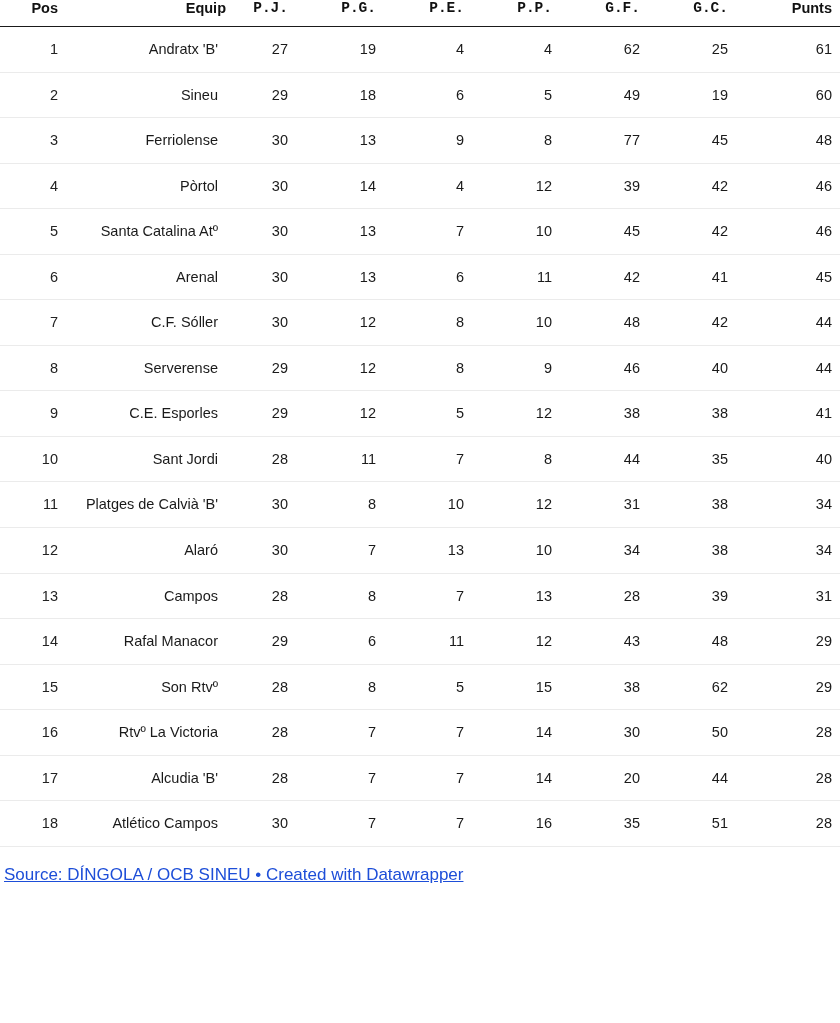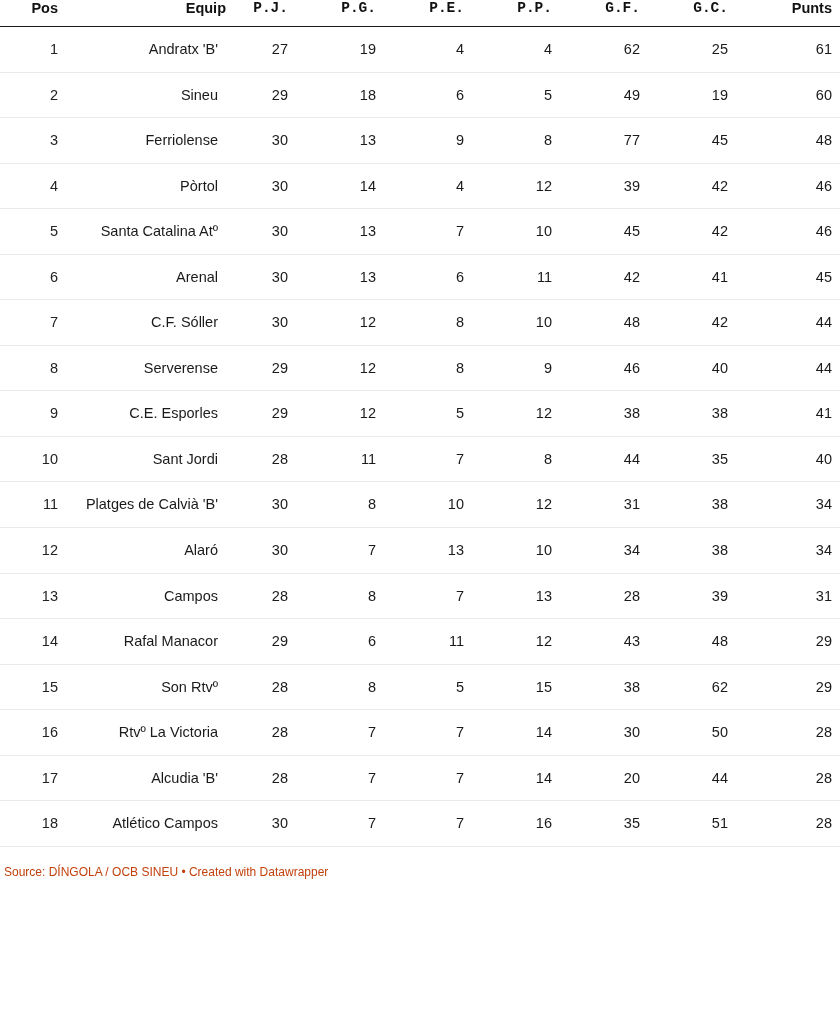--- a/index.html
+++ b/index.html
@@ -83,23 +83,24 @@
   }
   td.d-num {
     text-align: right;
     padding-right: 26px;
   }
   td.d-last {
     text-align: right;
     padding-right: 12px;
   }
   .source {
-    font-size: 12px;
-    color: #c2410c;
+    font-size: 17px;
+    color: #1d4ed8;
     padding: 18px 0 14px 4px;
+    text-decoration: underline;
   }
 </style>
 </head>
 <body>
 
 <div class="page">
   <table class="standings">
     <colgroup>
       <col class="c-pos">
       <col class="c-team">

